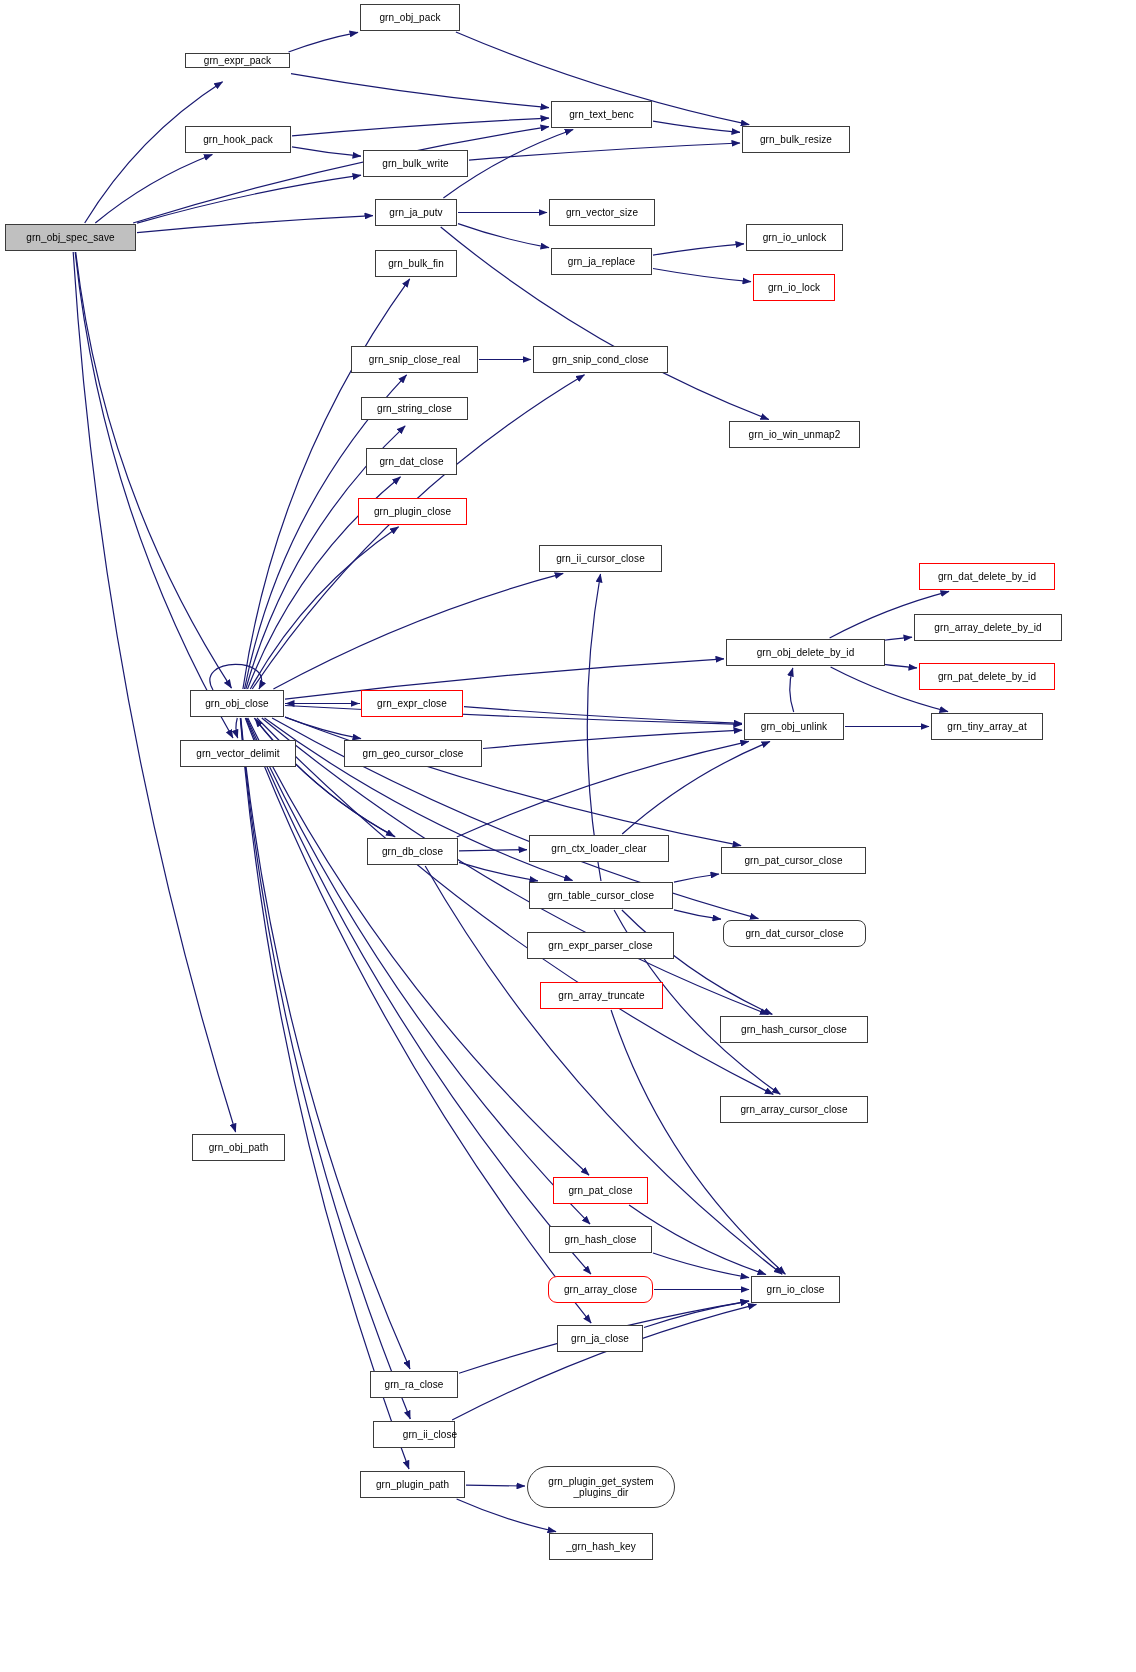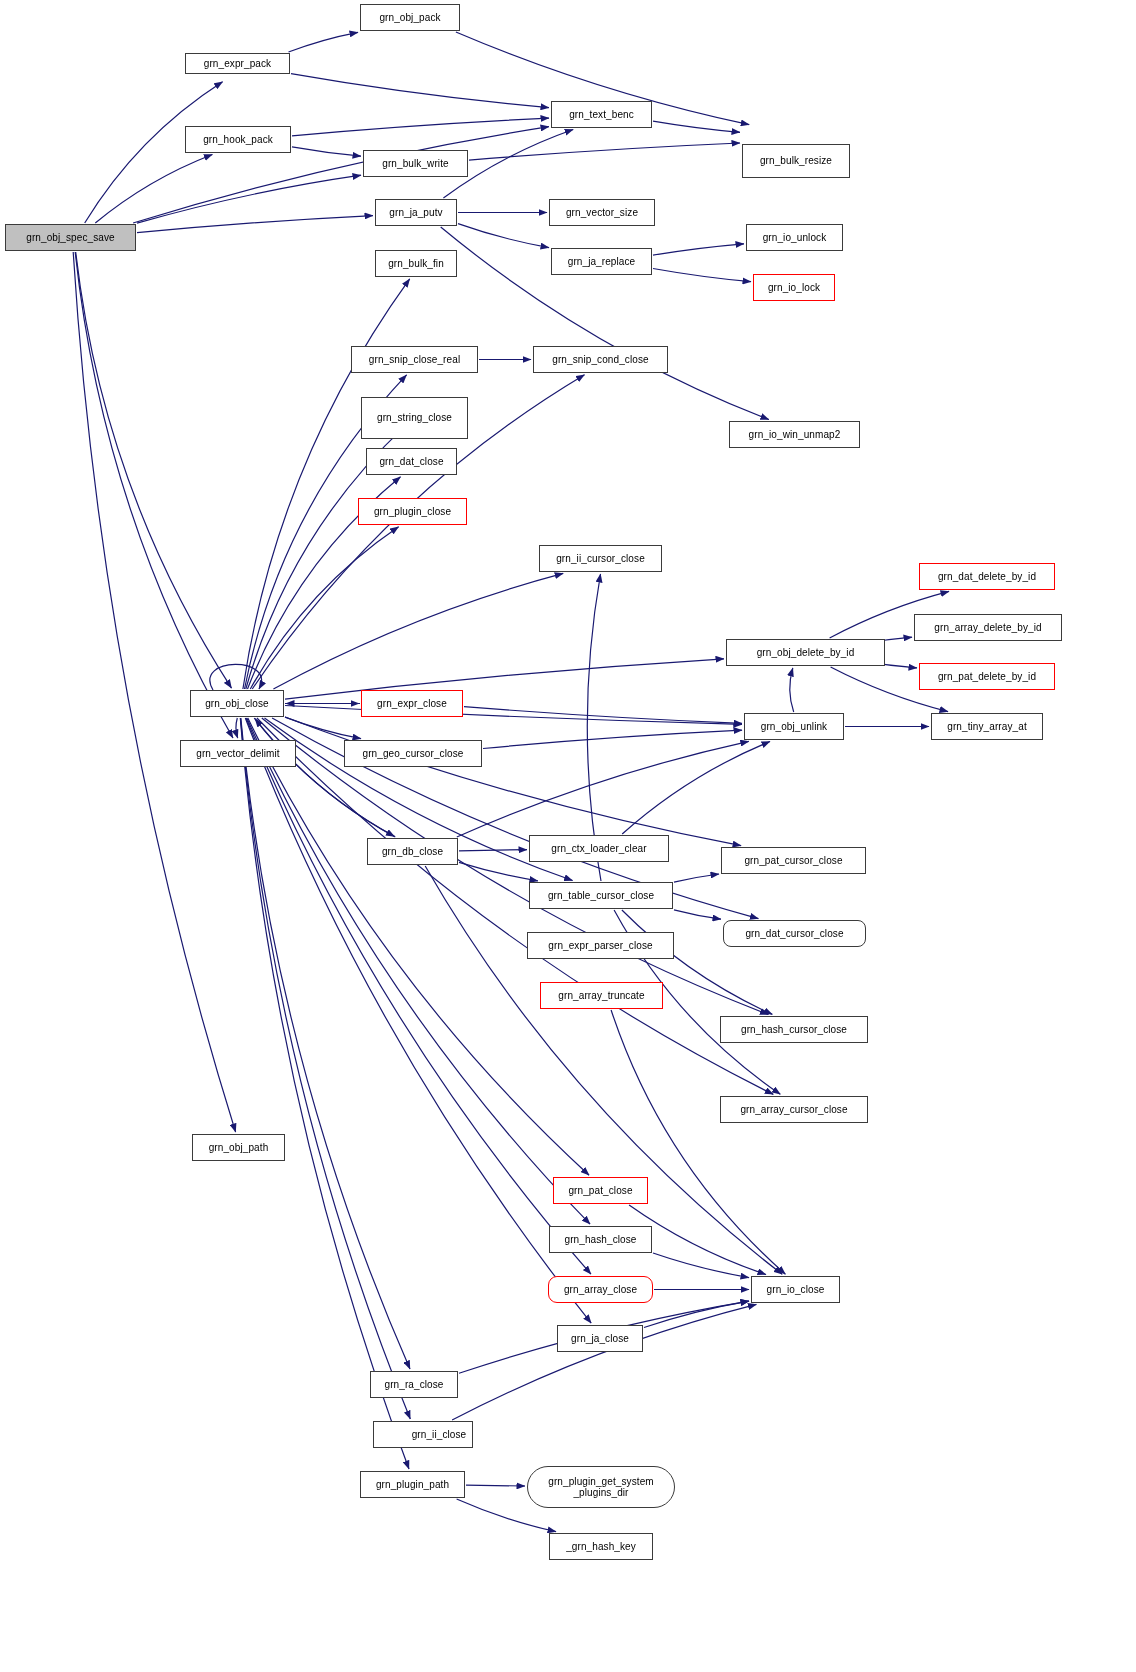--- a/index.html
+++ b/index.html
@@ -131,35 +131,35 @@
         <path d="M654.0,1289.5 Q701.5,1289.5 749.0,1289.5" marker-end="url(#ah)"></path>
         <path d="M644.0,1327.5 Q695.5,1310.2 749.0,1301.1" marker-end="url(#ah)"></path>
         <path d="M459.0,1373.3 Q601.2,1325.9 749.0,1301.1" marker-end="url(#ah)"></path>
         <path d="M452.1,1420.0 Q597.6,1344.7 756.4,1304.4" marker-end="url(#ah)"></path>
         <path d="M466.0,1485.2 Q495.5,1485.7 525.0,1486.0" marker-end="url(#ah)"></path>
         <path d="M456.6,1499.0 Q504.6,1520.3 556.0,1531.7" marker-end="url(#ah)"></path>
       </g>
   </svg>
   <div id="node-layer">
       <div class="node" style="left: 360px; top: 4px; width: 100px; height: 27px;">grn_obj_pack</div>
-      <div class="node" style="left: 185px; top: 53px; width: 105px; height: 21px;">grn_expr_pack</div>
+      <div class="node" style="left: 185px; top: 53px; width: 105px; height: 15px;">grn_expr_pack</div>
       <div class="node" style="left: 551px; top: 101px; width: 101px; height: 27px;">grn_text_benc</div>
-      <div class="node" style="left: 742px; top: 144px; width: 108px; height: 34px;">grn_bulk_resize</div>
+      <div class="node" style="left: 742px; top: 126px; width: 108px; height: 27px;">grn_bulk_resize</div>
       <div class="node" style="left: 185px; top: 126px; width: 106px; height: 27px;">grn_hook_pack</div>
       <div class="node" style="left: 363px; top: 150px; width: 105px; height: 27px;">grn_bulk_write</div>
       <div class="node" style="left: 375px; top: 199px; width: 82px; height: 27px;">grn_ja_putv</div>
       <div class="node" style="left: 549px; top: 199px; width: 106px; height: 27px;">grn_vector_size</div>
       <div class="node root" style="left: 5px; top: 224px; width: 131px; height: 27px;">grn_obj_spec_save</div>
       <div class="node" style="left: 746px; top: 224px; width: 97px; height: 27px;">grn_io_unlock</div>
       <div class="node" style="left: 551px; top: 248px; width: 101px; height: 27px;">grn_ja_replace</div>
       <div class="node" style="left: 375px; top: 250px; width: 82px; height: 27px;">grn_bulk_fin</div>
       <div class="node red" style="left: 753px; top: 274px; width: 82px; height: 27px;">grn_io_lock</div>
       <div class="node" style="left: 351px; top: 346px; width: 127px; height: 27px;">grn_snip_close_real</div>
       <div class="node" style="left: 533px; top: 346px; width: 135px; height: 27px;">grn_snip_cond_close</div>
-      <div class="node" style="left: 361px; top: 397px; width: 107px; height: 42px;">grn_string_close</div>
+      <div class="node" style="left: 361px; top: 397px; width: 107px; height: 23px;">grn_string_close</div>
       <div class="node" style="left: 729px; top: 421px; width: 131px; height: 27px;">grn_io_win_unmap2</div>
       <div class="node" style="left: 366px; top: 448px; width: 91px; height: 27px;">grn_dat_close</div>
       <div class="node red" style="left: 358px; top: 498px; width: 109px; height: 27px;">grn_plugin_close</div>
       <div class="node" style="left: 539px; top: 545px; width: 123px; height: 27px;">grn_ii_cursor_close</div>
       <div class="node red" style="left: 919px; top: 563px; width: 136px; height: 27px;">grn_dat_delete_by_id</div>
       <div class="node" style="left: 914px; top: 614px; width: 148px; height: 27px;">grn_array_delete_by_id</div>
       <div class="node" style="left: 726px; top: 639px; width: 159px; height: 27px; text-align: right;">grn_obj_delete_by_id</div>
       <div class="node red" style="left: 919px; top: 663px; width: 136px; height: 27px;">grn_pat_delete_by_id</div>
       <div class="node" style="left: 190px; top: 690px; width: 94px; height: 27px;">grn_obj_close</div>
       <div class="node red" style="left: 361px; top: 690px; width: 102px; height: 27px;">grn_expr_close</div>
@@ -176,19 +176,19 @@
       <div class="node red" style="left: 540px; top: 982px; width: 123px; height: 27px;">grn_array_truncate</div>
       <div class="node" style="left: 720px; top: 1016px; width: 148px; height: 27px;">grn_hash_cursor_close</div>
       <div class="node" style="left: 720px; top: 1096px; width: 148px; height: 27px;">grn_array_cursor_close</div>
       <div class="node" style="left: 192px; top: 1134px; width: 93px; height: 27px;">grn_obj_path</div>
       <div class="node red" style="left: 553px; top: 1177px; width: 95px; height: 27px;">grn_pat_close</div>
       <div class="node" style="left: 549px; top: 1226px; width: 103px; height: 27px;">grn_hash_close</div>
       <div class="node" style="left: 751px; top: 1276px; width: 89px; height: 27px;">grn_io_close</div>
       <div class="node red" style="left: 548px; top: 1276px; width: 105px; height: 27px; border-radius: 9px;">grn_array_close</div>
       <div class="node" style="left: 557px; top: 1325px; width: 86px; height: 27px;">grn_ja_close</div>
       <div class="node" style="left: 370px; top: 1371px; width: 88px; height: 27px;">grn_ra_close</div>
-      <div class="node" style="left: 373px; top: 1421px; width: 100px; height: 27px; padding-left: 32px;">grn_ii_close</div>
+      <div class="node" style="left: 373px; top: 1421px; width: 82px; height: 27px; padding-left: 32px;">grn_ii_close</div>
       <div class="node" style="left: 360px; top: 1471px; width: 105px; height: 27px;">grn_plugin_path</div>
       <div class="node" style="left: 527px; top: 1466px; width: 148px; height: 42px; border-radius: 21px;">grn_plugin_get_system
 _plugins_dir</div>
       <div class="node" style="left: 549px; top: 1533px; width: 104px; height: 27px;">_grn_hash_key</div>
     </div>
 </div>
 
 </body></html>

